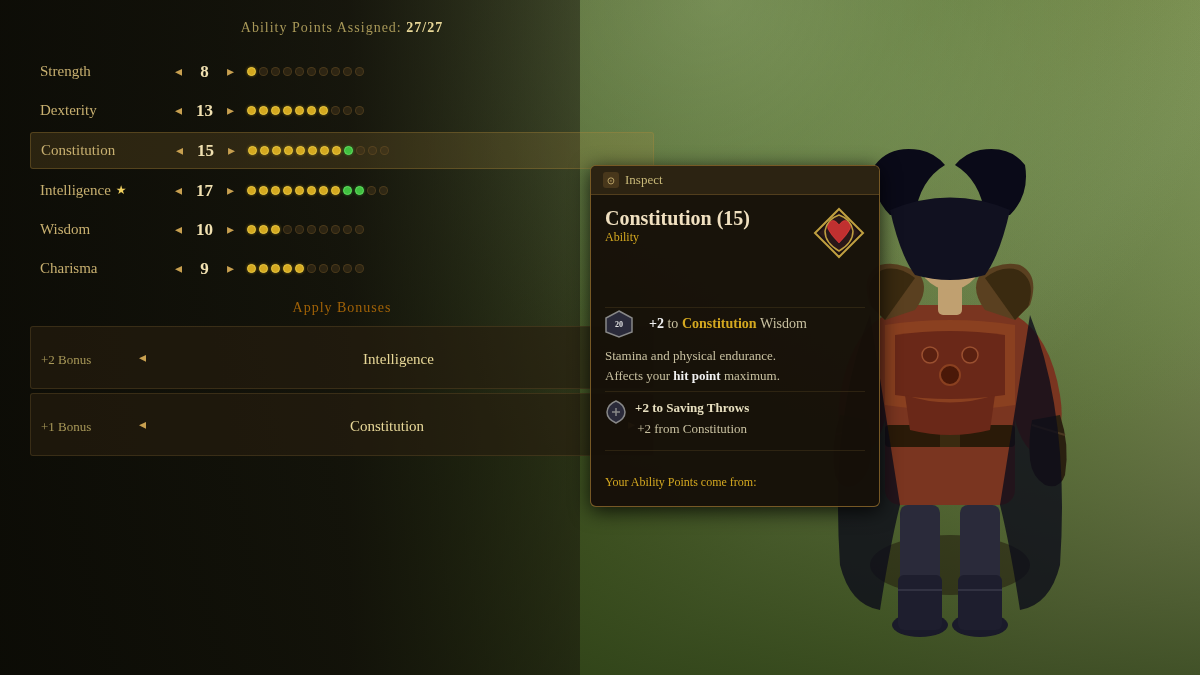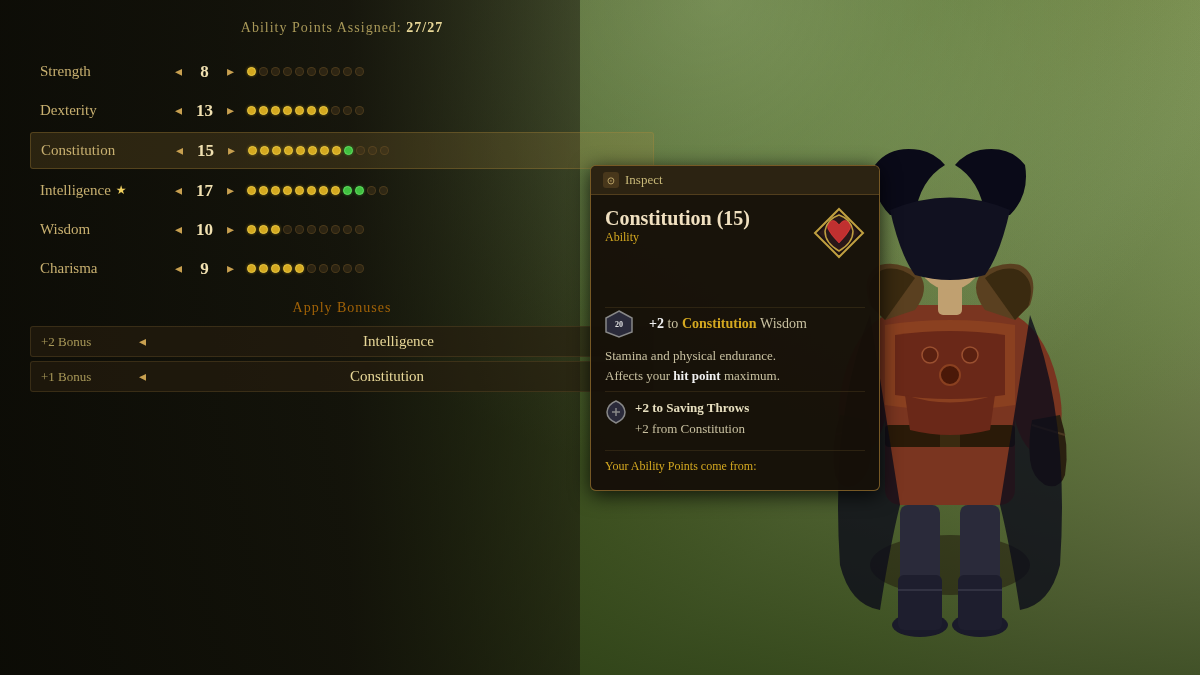--- a/index.html
+++ b/index.html
@@ -192,22 +192,22 @@
     .apply-bonuses-header {
       text-align: center;
       color: #a16207;
       font-size: 14px;
       letter-spacing: 1px;
       margin: 14px 0 10px;
     }
 
     .bonus-row {
       display: flex;
-      align-items: center;
-      padding: 4px 10px;
+      align-items: flex-end;
+      padding: 20px 10px;
       margin-bottom: 4px;
       background: rgba(40,30,15,0.6);
       border: 1px solid rgba(100,80,40,0.4);
       border-radius: 3px;
     }
 
     .bonus-label {
       color: #a89858;
       font-size: 13px;
       width: 90px;
@@ -357,20 +357,21 @@
       font-weight: bold;
     }
 
     
     .saving-row {
       display: flex;
       align-items: flex-start;
       gap: 8px;
       padding: 6px 0;
       border-top: 1px solid rgba(100,80,40,0.3);
+      text-align: center;
     }
 
     .shield-icon-small {
       width: 22px;
       height: 24px;
       flex-shrink: 0;
       margin-top: 2px;
     }
 
     .saving-text {
@@ -383,21 +384,21 @@
       font-weight: bold;
     }
 
     .saving-text .line2 {
       color: #c8c0a0;
     }
 
     
     .source-section {
       border-top: 1px solid rgba(100,80,40,0.3);
-      padding-top: 8px;
+      padding-top: 24px;
       margin-top: 4px;
     }
 
     .source-title {
       color: #d4a820;
       font-size: 12px;
       margin-bottom: 4px;
     }
 
     .source-item {

